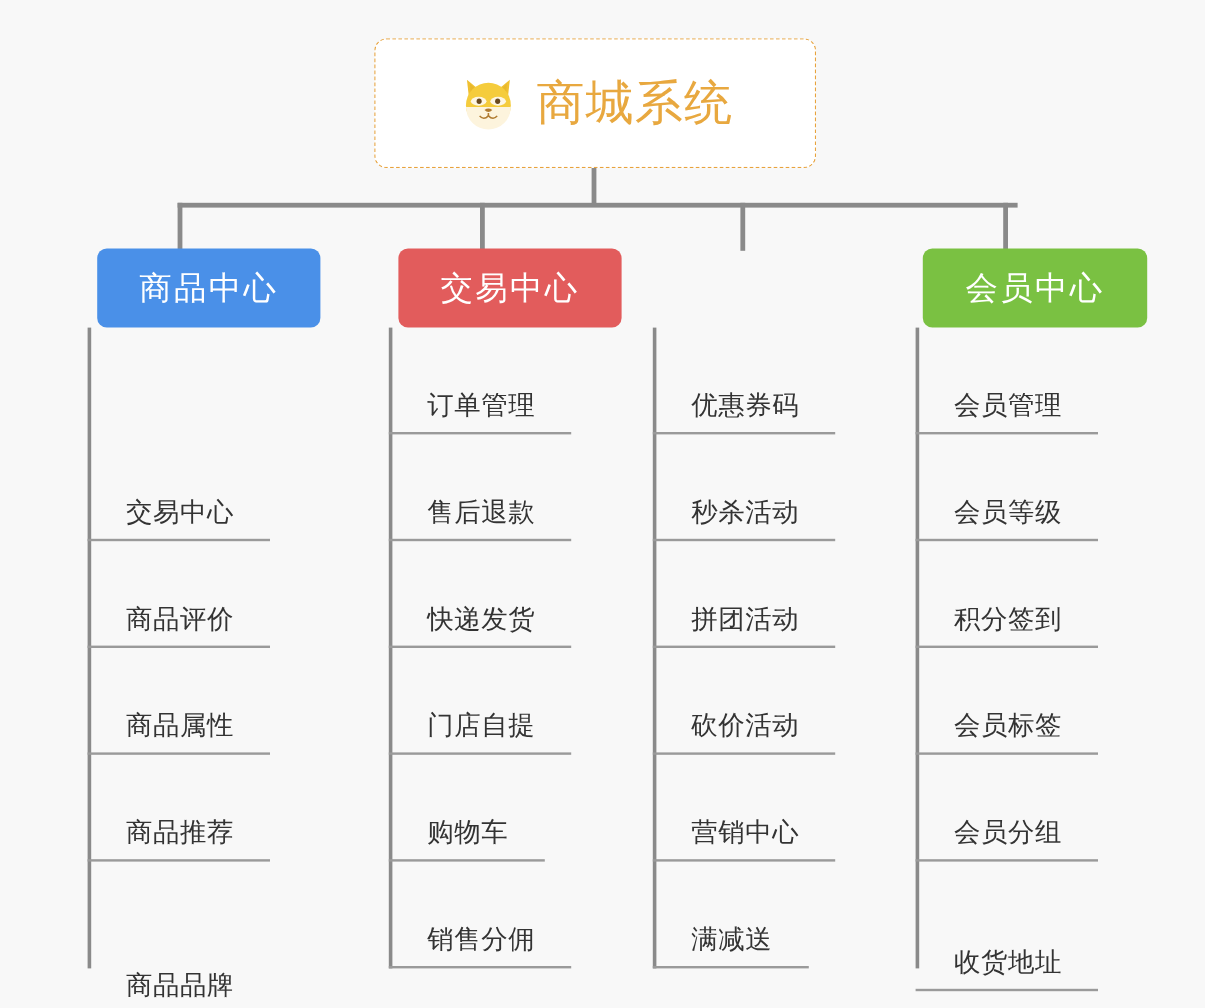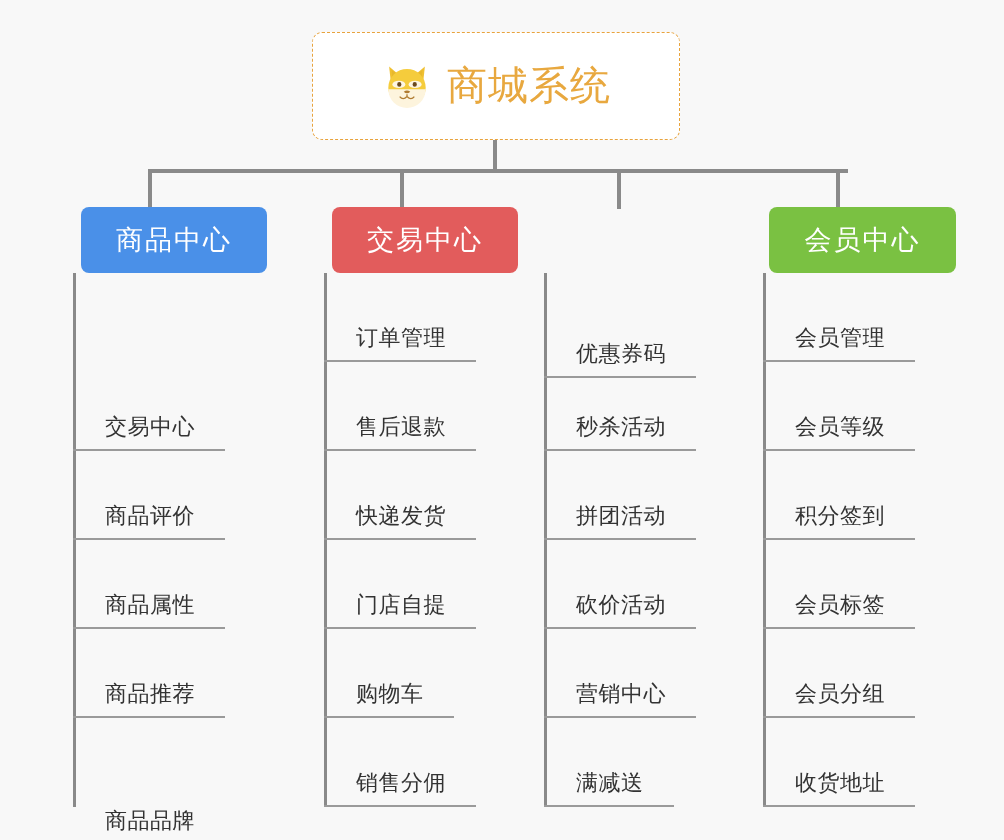--- a/index.html
+++ b/index.html
@@ -210,21 +210,21 @@
           <span class="leaf-label">购物车</span>
           <div class="leaf-underline" style="width: 130px;"></div>
         </div>
         <div class="leaf" style="top: 445px; width: 152px;">
           <span class="leaf-label">销售分佣</span>
           <div class="leaf-underline" style="width: 152px;"></div>
         </div>
       </div>
       <div class="branch" style="left: 544px; width: 240px; height: 534px;">
         <div class="branch-trunk" style="height: 534px;"></div>
-        <div class="leaf" style="top: 0px; width: 152px; margin-top: 16px;">
+        <div class="leaf" style="top: 0px; width: 152px;">
           <span class="leaf-label">优惠券码</span>
           <div class="leaf-underline" style="width: 152px;"></div>
         </div>
         <div class="leaf" style="top: 89px; width: 152px;">
           <span class="leaf-label">秒杀活动</span>
           <div class="leaf-underline" style="width: 152px;"></div>
         </div>
         <div class="leaf" style="top: 178px; width: 152px;">
           <span class="leaf-label">拼团活动</span>
           <div class="leaf-underline" style="width: 152px;"></div>
@@ -257,21 +257,21 @@
           <div class="leaf-underline" style="width: 152px;"></div>
         </div>
         <div class="leaf" style="top: 267px; width: 152px;">
           <span class="leaf-label">会员标签</span>
           <div class="leaf-underline" style="width: 152px;"></div>
         </div>
         <div class="leaf" style="top: 356px; width: 152px;">
           <span class="leaf-label">会员分组</span>
           <div class="leaf-underline" style="width: 152px;"></div>
         </div>
-        <div class="leaf" style="top: 445px; width: 152px;">
+        <div class="leaf" style="top: 464px; width: 152px;">
           <span class="leaf-label">收货地址</span>
           <div class="leaf-underline" style="width: 152px;"></div>
         </div>
       </div>
     </div>
 
 <div class="cat-box" style="left: 57px; width: 186px; background: rgb(74, 144, 232);">
       <span>商品中心</span>
     </div>
     <div class="cat-box" style="left: 308px; width: 186px; background: rgb(226, 92, 92);">

